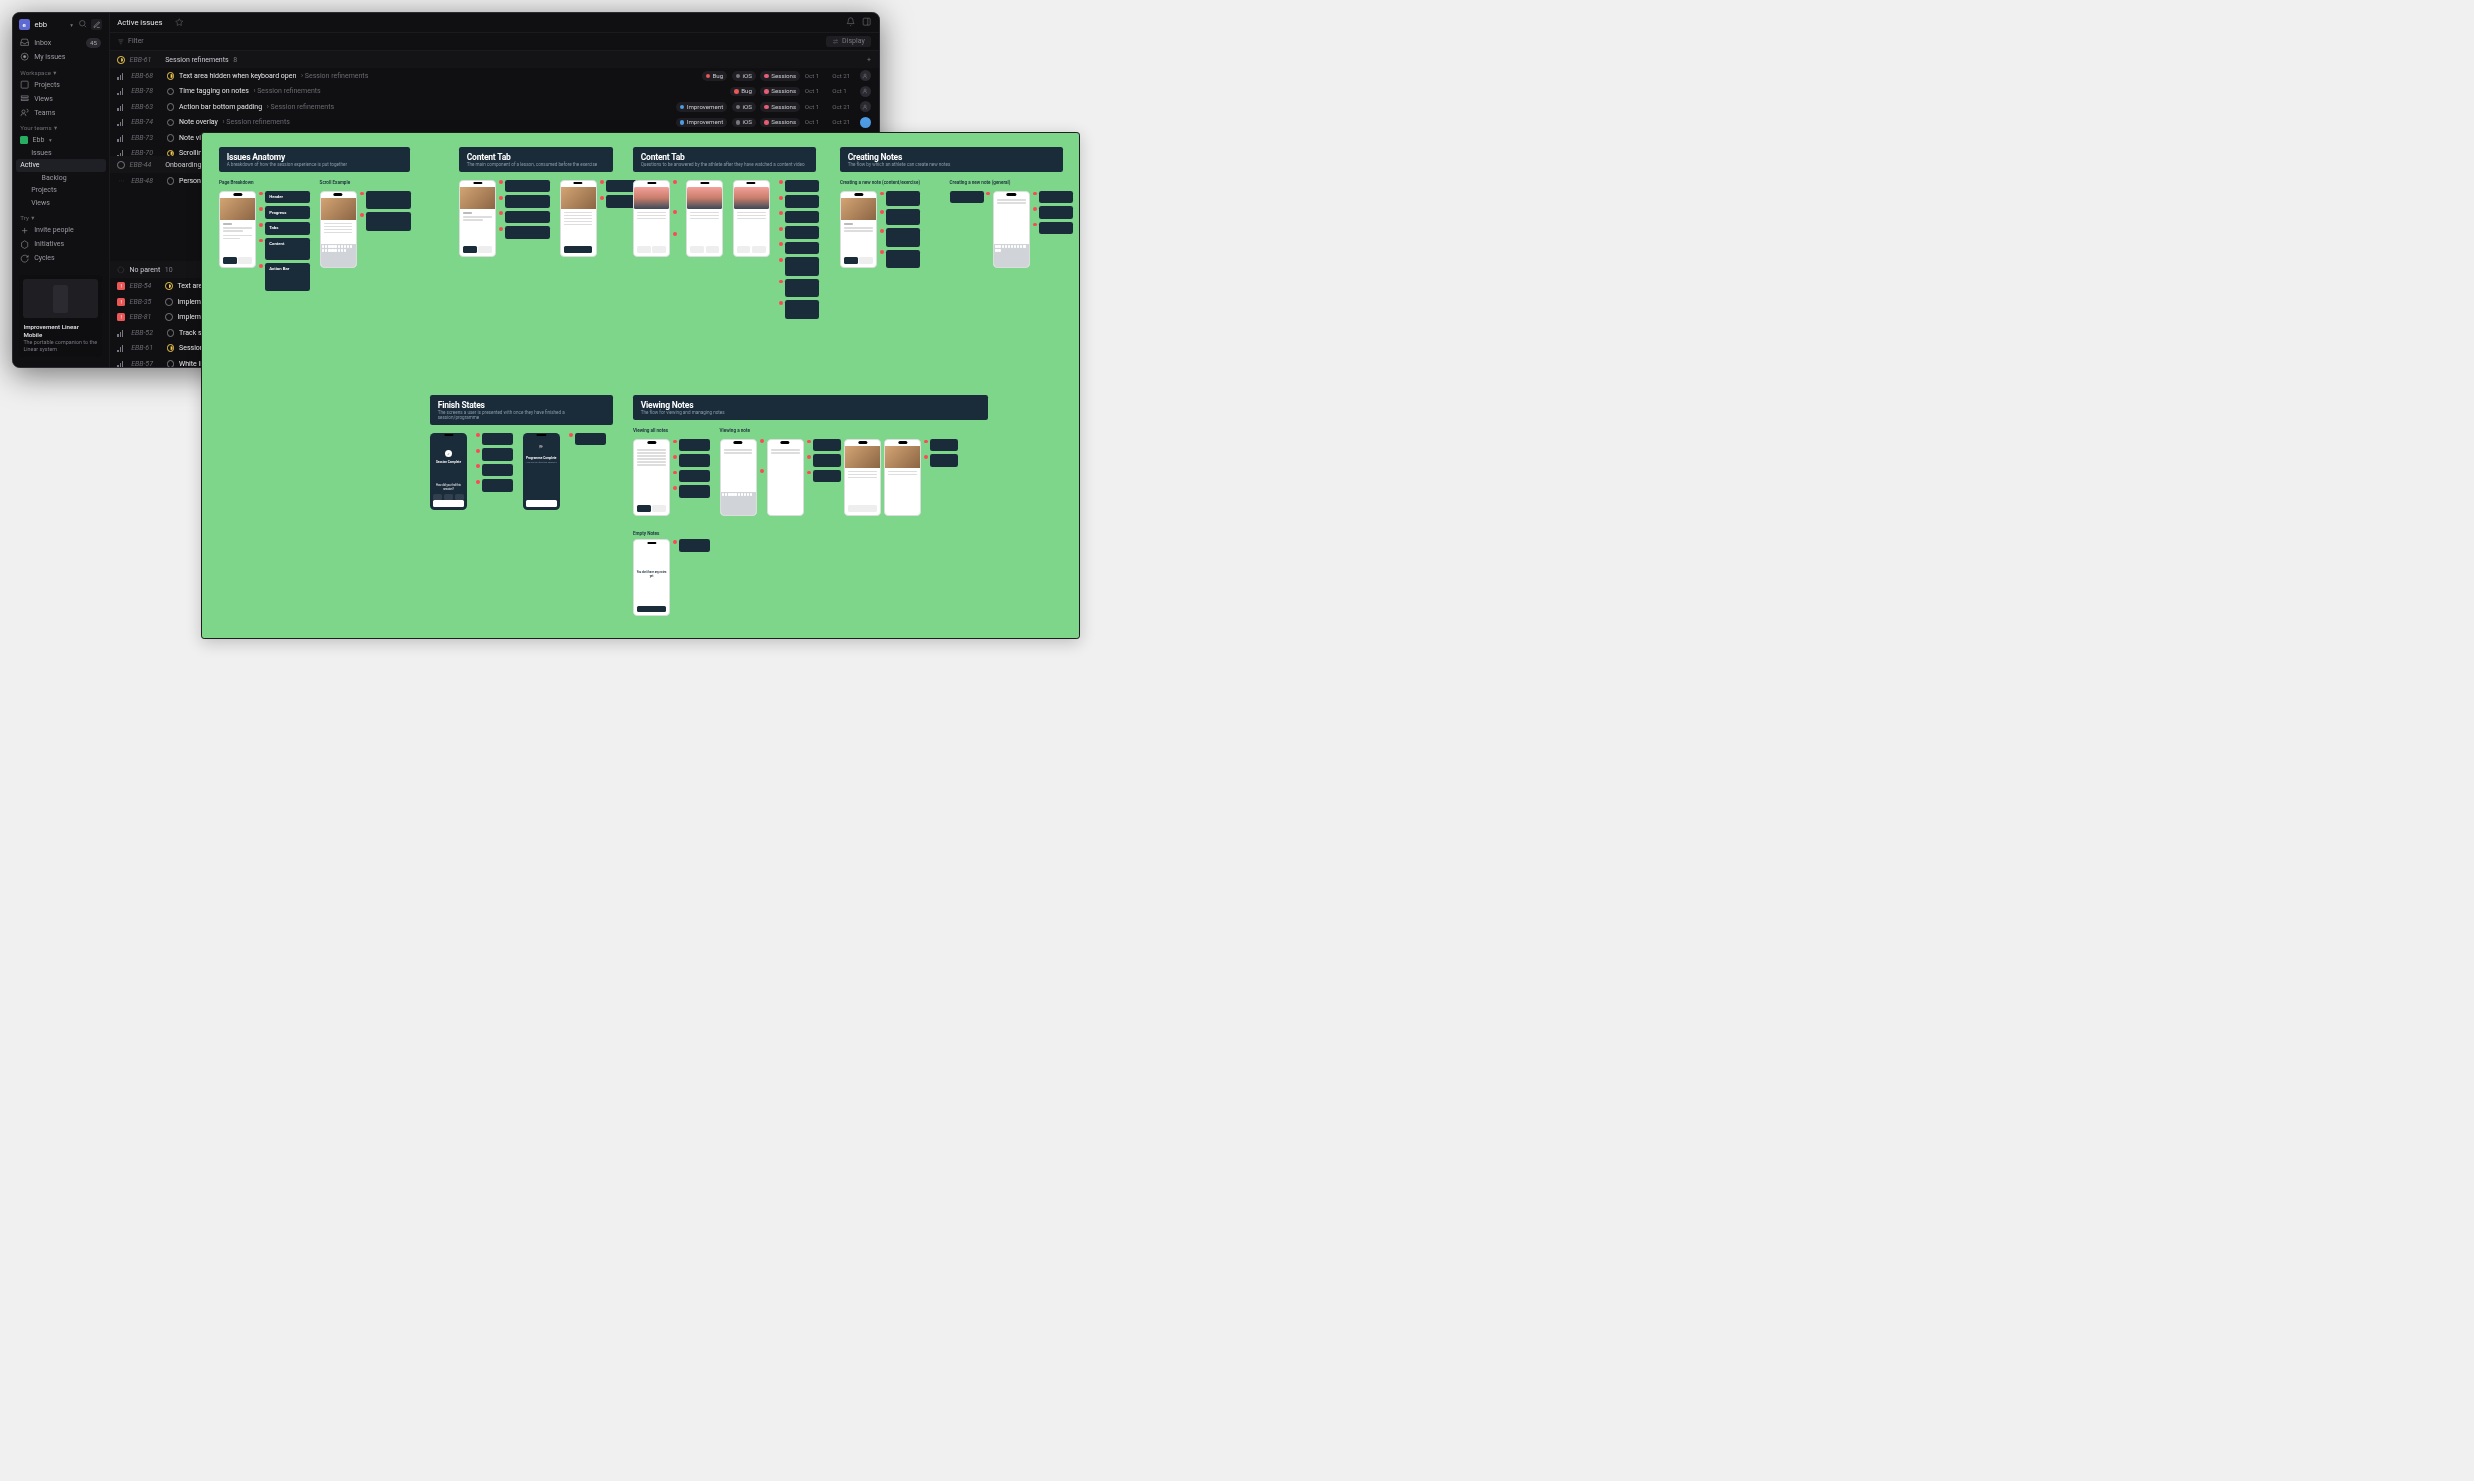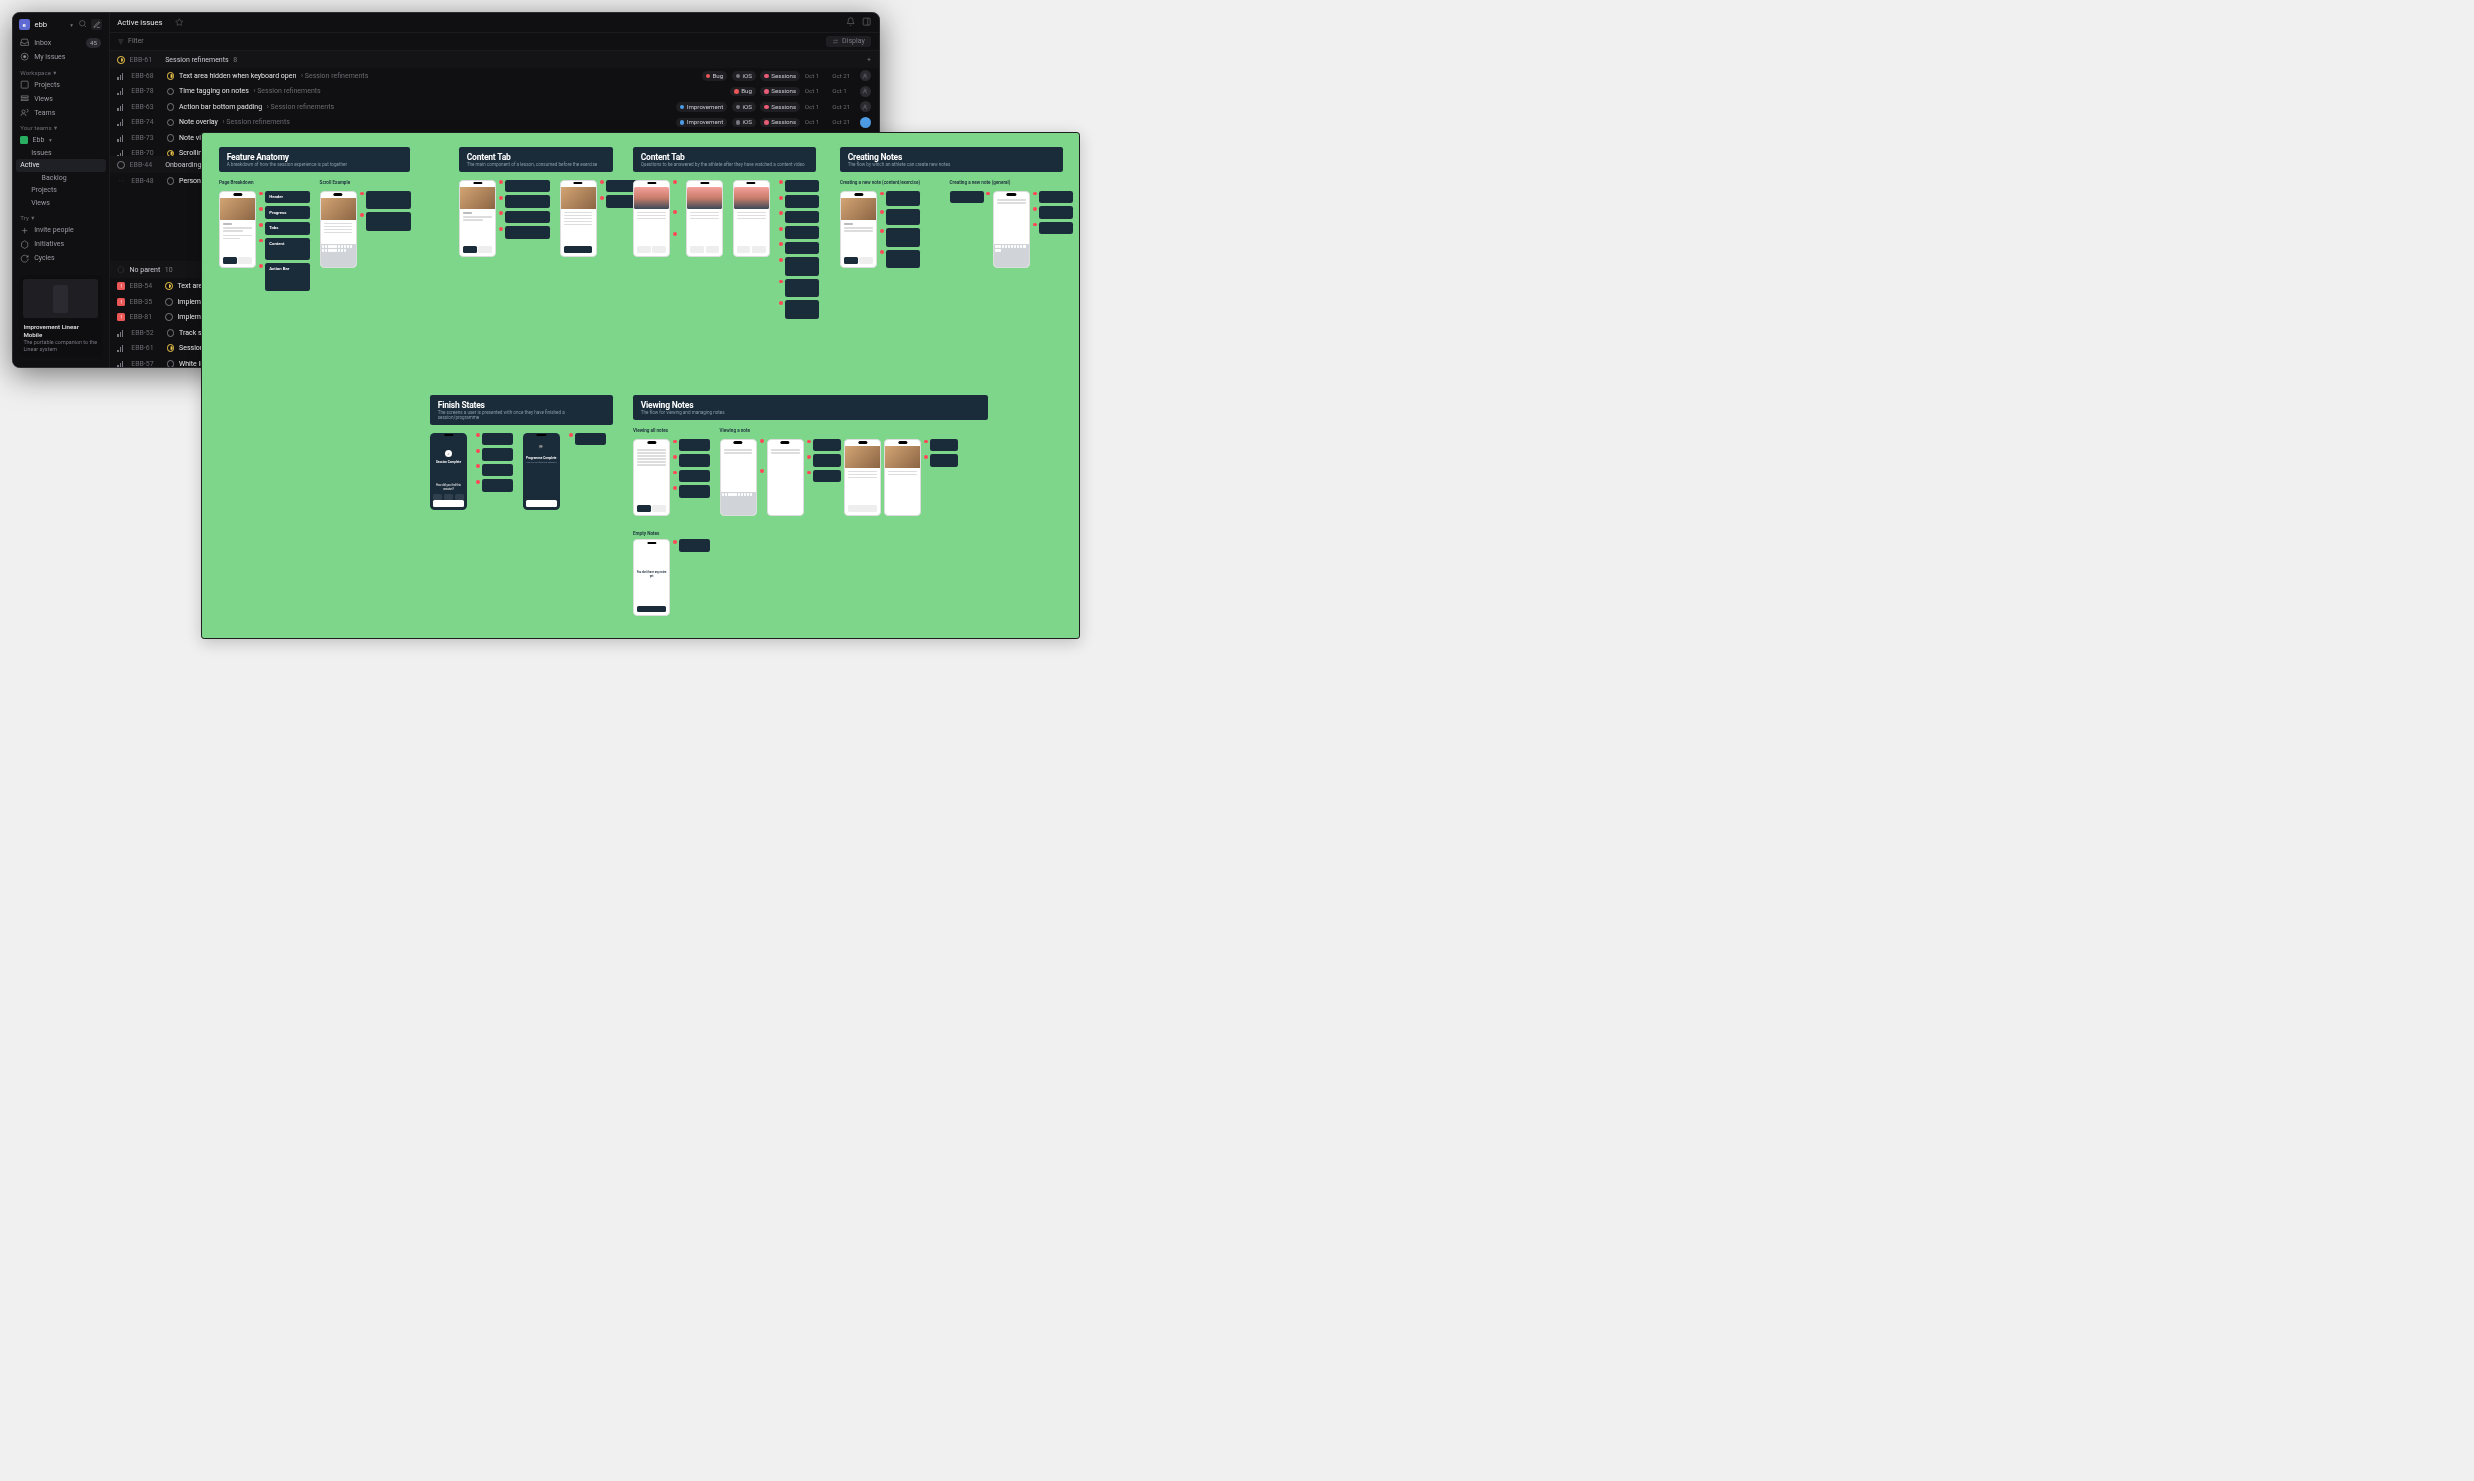--- a/index.html
+++ b/index.html
@@ -40,21 +40,21 @@
 .display-btn { margin-left: auto; background: #1f1f23; padding: 1.5px 6.2px; border-radius: 3.1px; display: flex; align-items: center; gap: 3.1px; cursor: pointer; }
 .group-header { display: flex; align-items: center; padding: 4.6px 7.7px; background: #141417; font-size: 7px; color: #c9c9d1; gap: 4.6px; height: 17px; }
 .group-count { color: #787880; }
 .group-add { margin-left: auto; color: #787880; cursor: pointer; }
 .issue-list { flex: 1; overflow-y: auto; }
 .issue-row { display: flex; align-items: center; padding: 3.1px 7.7px; height: 15.5px; font-size: 7px; gap: 4.6px; cursor: pointer; }
 .priority-icon { width: 9.3px; height: 7.7px; display: flex; align-items: flex-end; gap: 0.8px; flex-shrink:0;}
 .pri-bar { width: 1.5px; background: #787880; }
 .priority-urgent { width: 7.7px; height: 7.7px; background: #eb5757; border-radius: 1.5px; display:flex; align-items:center; justify-content:center; color:#fff; font-size:5.4px; flex-shrink:0;}
 .priority-none { width:9.3px; height:7.7px; display:flex; align-items:center; flex-shrink:0;}
-.issue-id { color: #6a6a72; width: 31px; flex-shrink: 0; }
+.issue-id { color: #6a6a72; width: 31px; flex-shrink: 0; font-style: italic; }
 .status-dot { width: 7.7px; height: 7.7px; border-radius: 50%; flex-shrink:0; border: 1.2px solid; }
 .status-inprogress { border-color: #f2c94c; position: relative; }
 .status-inprogress::after { content:''; position:absolute; inset:0.8px; border-radius:50%; background:#f2c94c; clip-path: polygon(50% 0, 100% 0, 100% 100%, 50% 100%, 50% 50%);}
 .status-todo { border-color: #787880; }
 .issue-title { color: #e5e5ea; white-space: nowrap; overflow: hidden; text-overflow: ellipsis; }
 .issue-breadcrumb { color: #6a6a72; white-space: nowrap; }
 .issue-right { margin-left: auto; display: flex; align-items: center; gap: 4.6px; flex-shrink: 0; }
 .label-pill { display: inline-flex; align-items: center; gap: 2.3px; padding: 0.8px 3.9px; border-radius: 6.2px; background: #1f1f23; font-size: 6.2px; color: #c9c9d1; }
 .label-dot { width: 4.6px; height: 4.6px; border-radius: 50%; }
 .d-bug { background: #eb5757; }
@@ -572,21 +572,21 @@
 
       </div>
   </div>
 </div>
 
 <div class="figma-canvas">
   <div class="sections-grid">
 
     <div class="section" style="top:0; left:0; width:191px;">
       <div class="section-title-card">
-        <div class="section-title">Feature Anatomy</div>
+        <div class="section-title">Issues Anatomy</div>
         <div class="section-subtitle">A breakdown of how the session experience is put together</div>
       </div>
       <div class="frames-row">
         <div class="frame-col">
           <div class="sub-label">Page Breakdown</div>
           <div style="display:flex;gap:3.1px;align-items:flex-start;">
             <div class="phone-light">
               <div class="phone-notch"></div>
                 <div class="phone-video"></div>
               <div class="phone-content">

